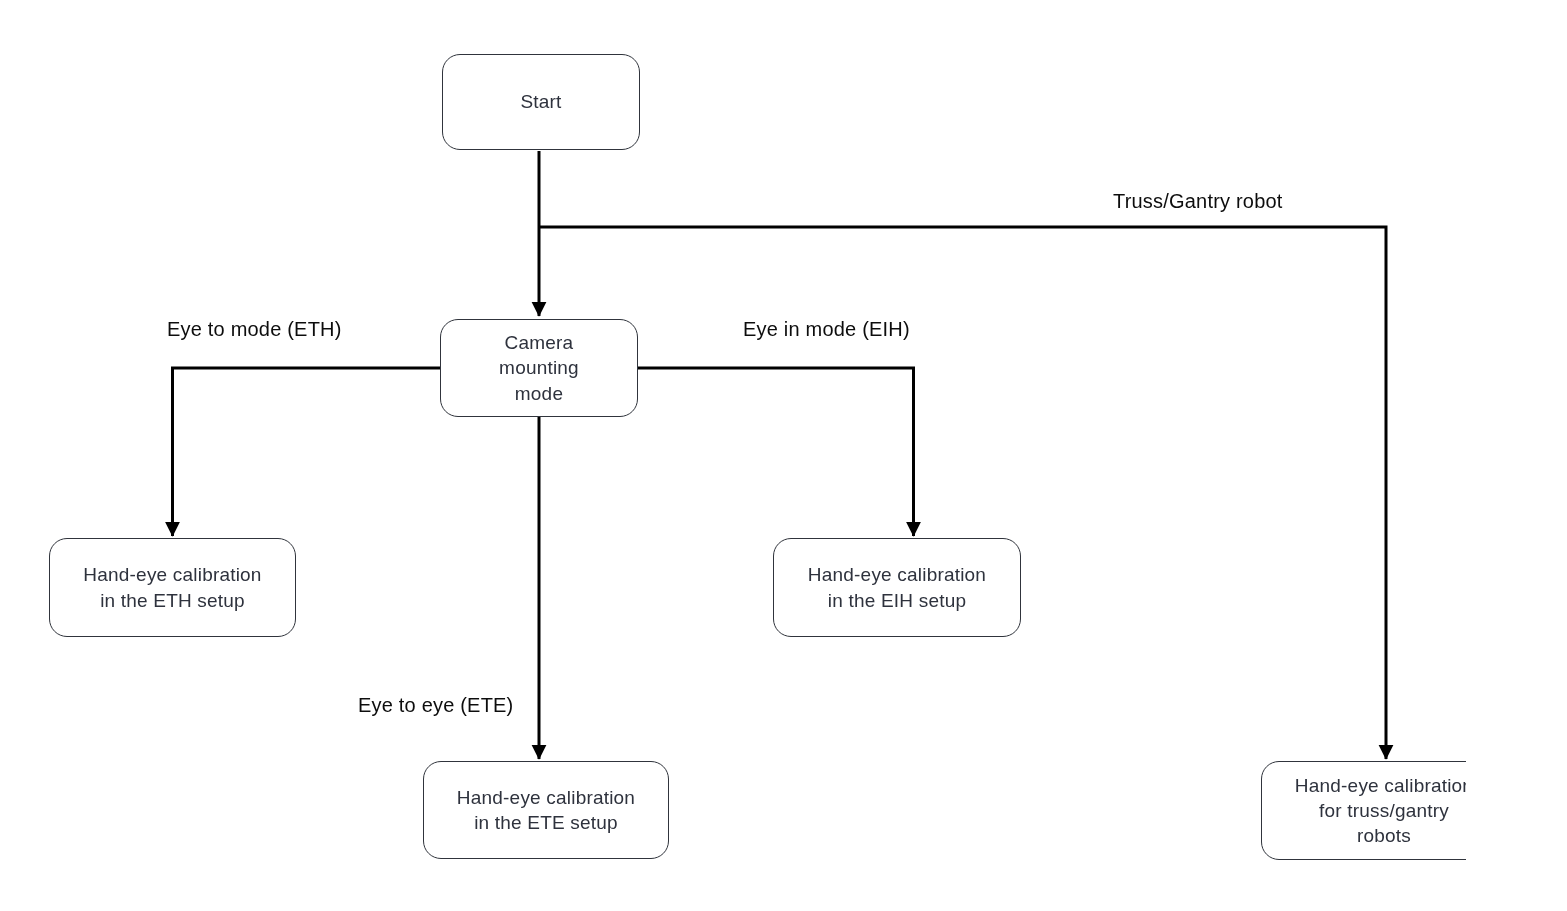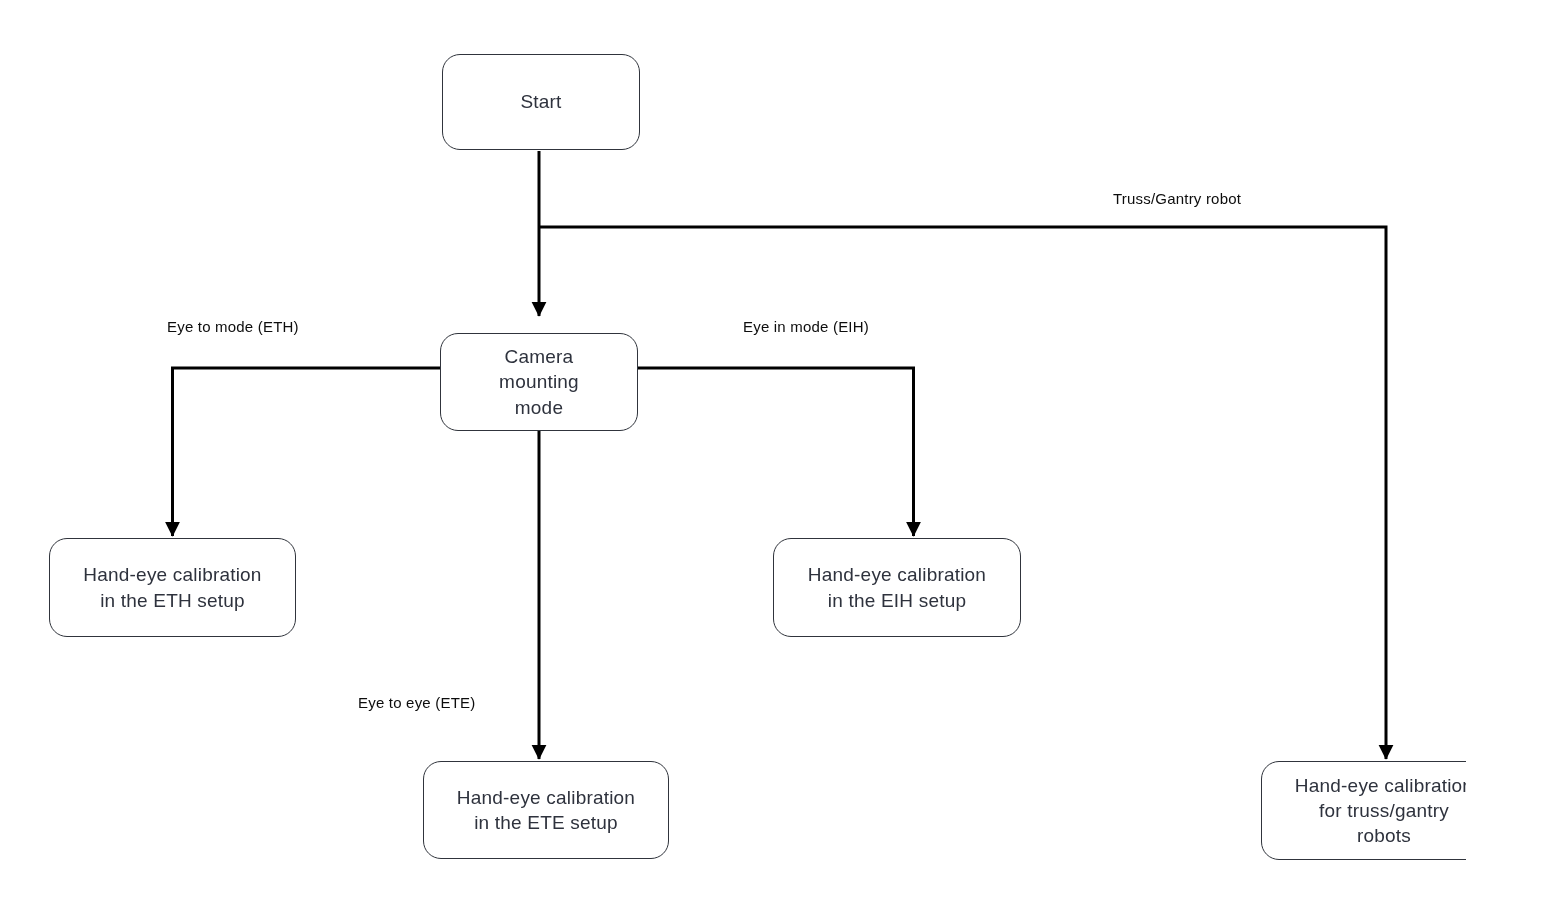--- a/index.html
+++ b/index.html
@@ -43,27 +43,27 @@
     line-height: 1.32;
     letter-spacing: 0.2px;
   }
   .node .node-label {
     white-space: pre-line;
     padding: 4px 10px;
   }
   .edge-label {
     position: absolute;
     color: #0d0d0d;
-    font-size: 15px;
+    font-size: 20px;
     letter-spacing: 0.2px;
     white-space: nowrap;
   }
   
   .node-start   { left: 442px;  top: 54px;  width: 198px; height: 96px; }
-  .node-camera  { left: 440px;  top: 319px; width: 198px; height: 98px; margin-top: 14px; }
+  .node-camera  { left: 440px;  top: 319px; width: 198px; height: 98px; }
   .node-eth     { left: 49px;   top: 538px; width: 247px; height: 99px; }
   .node-eih     { left: 773px;  top: 538px; width: 248px; height: 99px; }
   .node-ete     { left: 423px;  top: 761px; width: 246px; height: 98px; }
   .node-truss   { left: 1261px; top: 761px; width: 246px; height: 99px; }
   
   .label-eth    { left: 167px;  top: 318px; }
   .label-eih    { left: 743px;  top: 318px; }
   .label-truss  { left: 1113px; top: 190px; }
   .label-ete    { left: 358px;  top: 694px; }
 </style>

